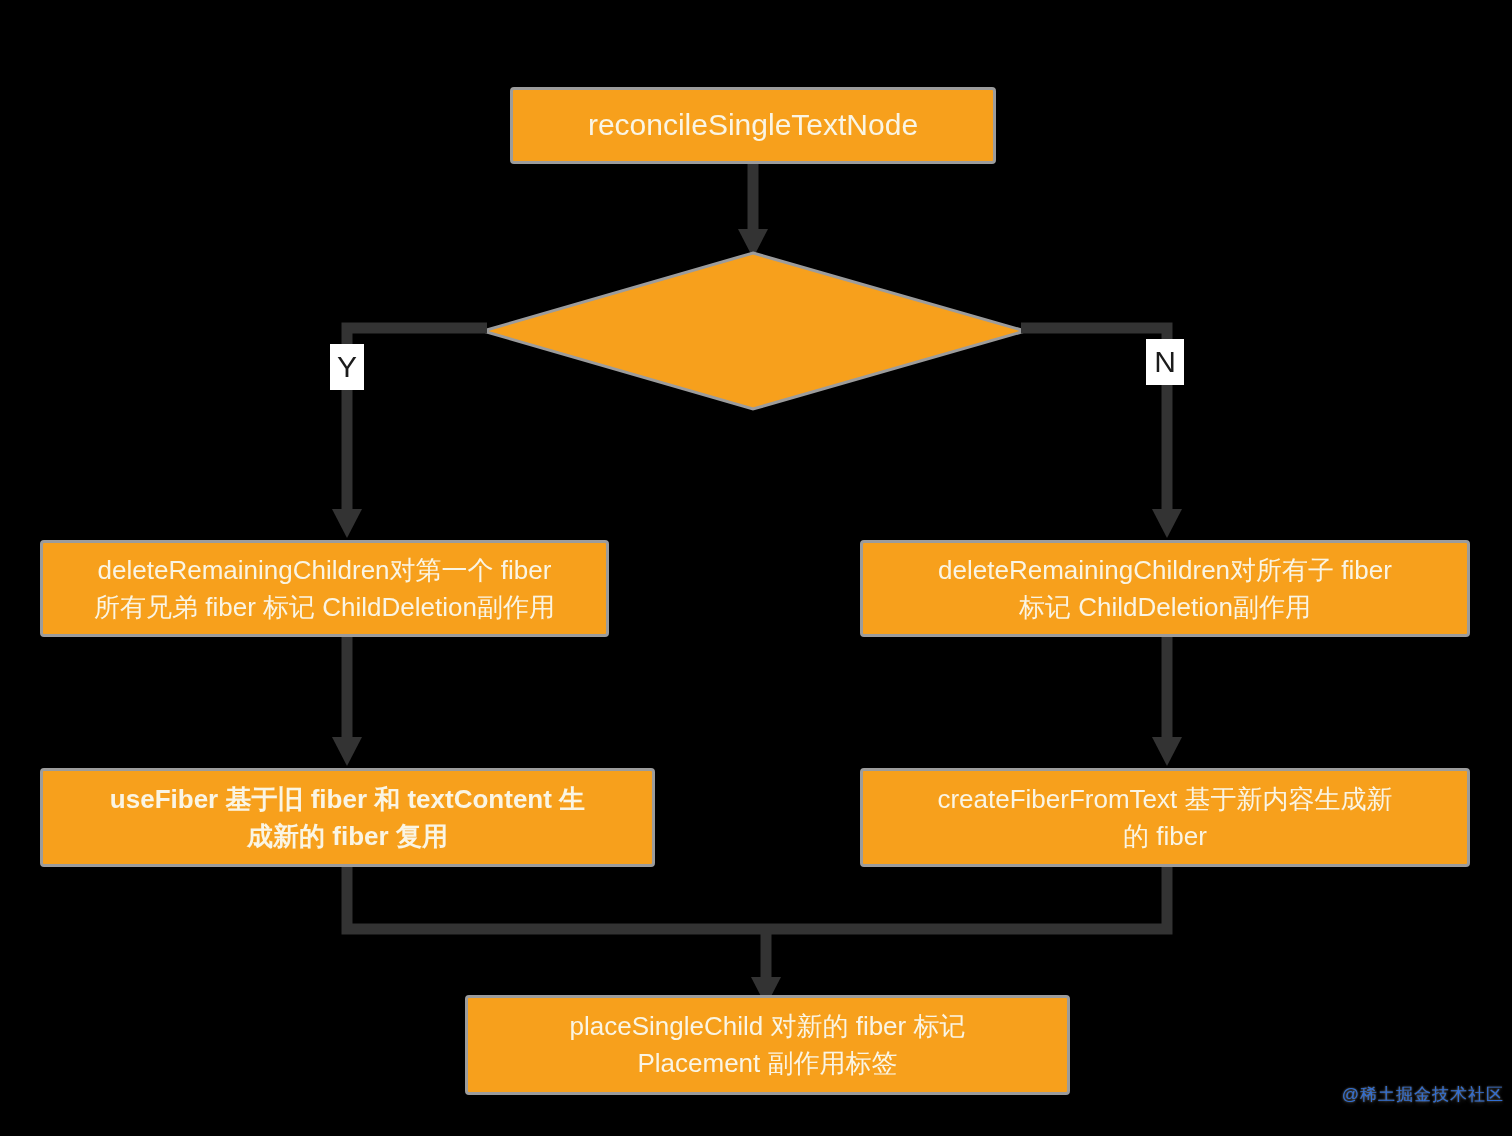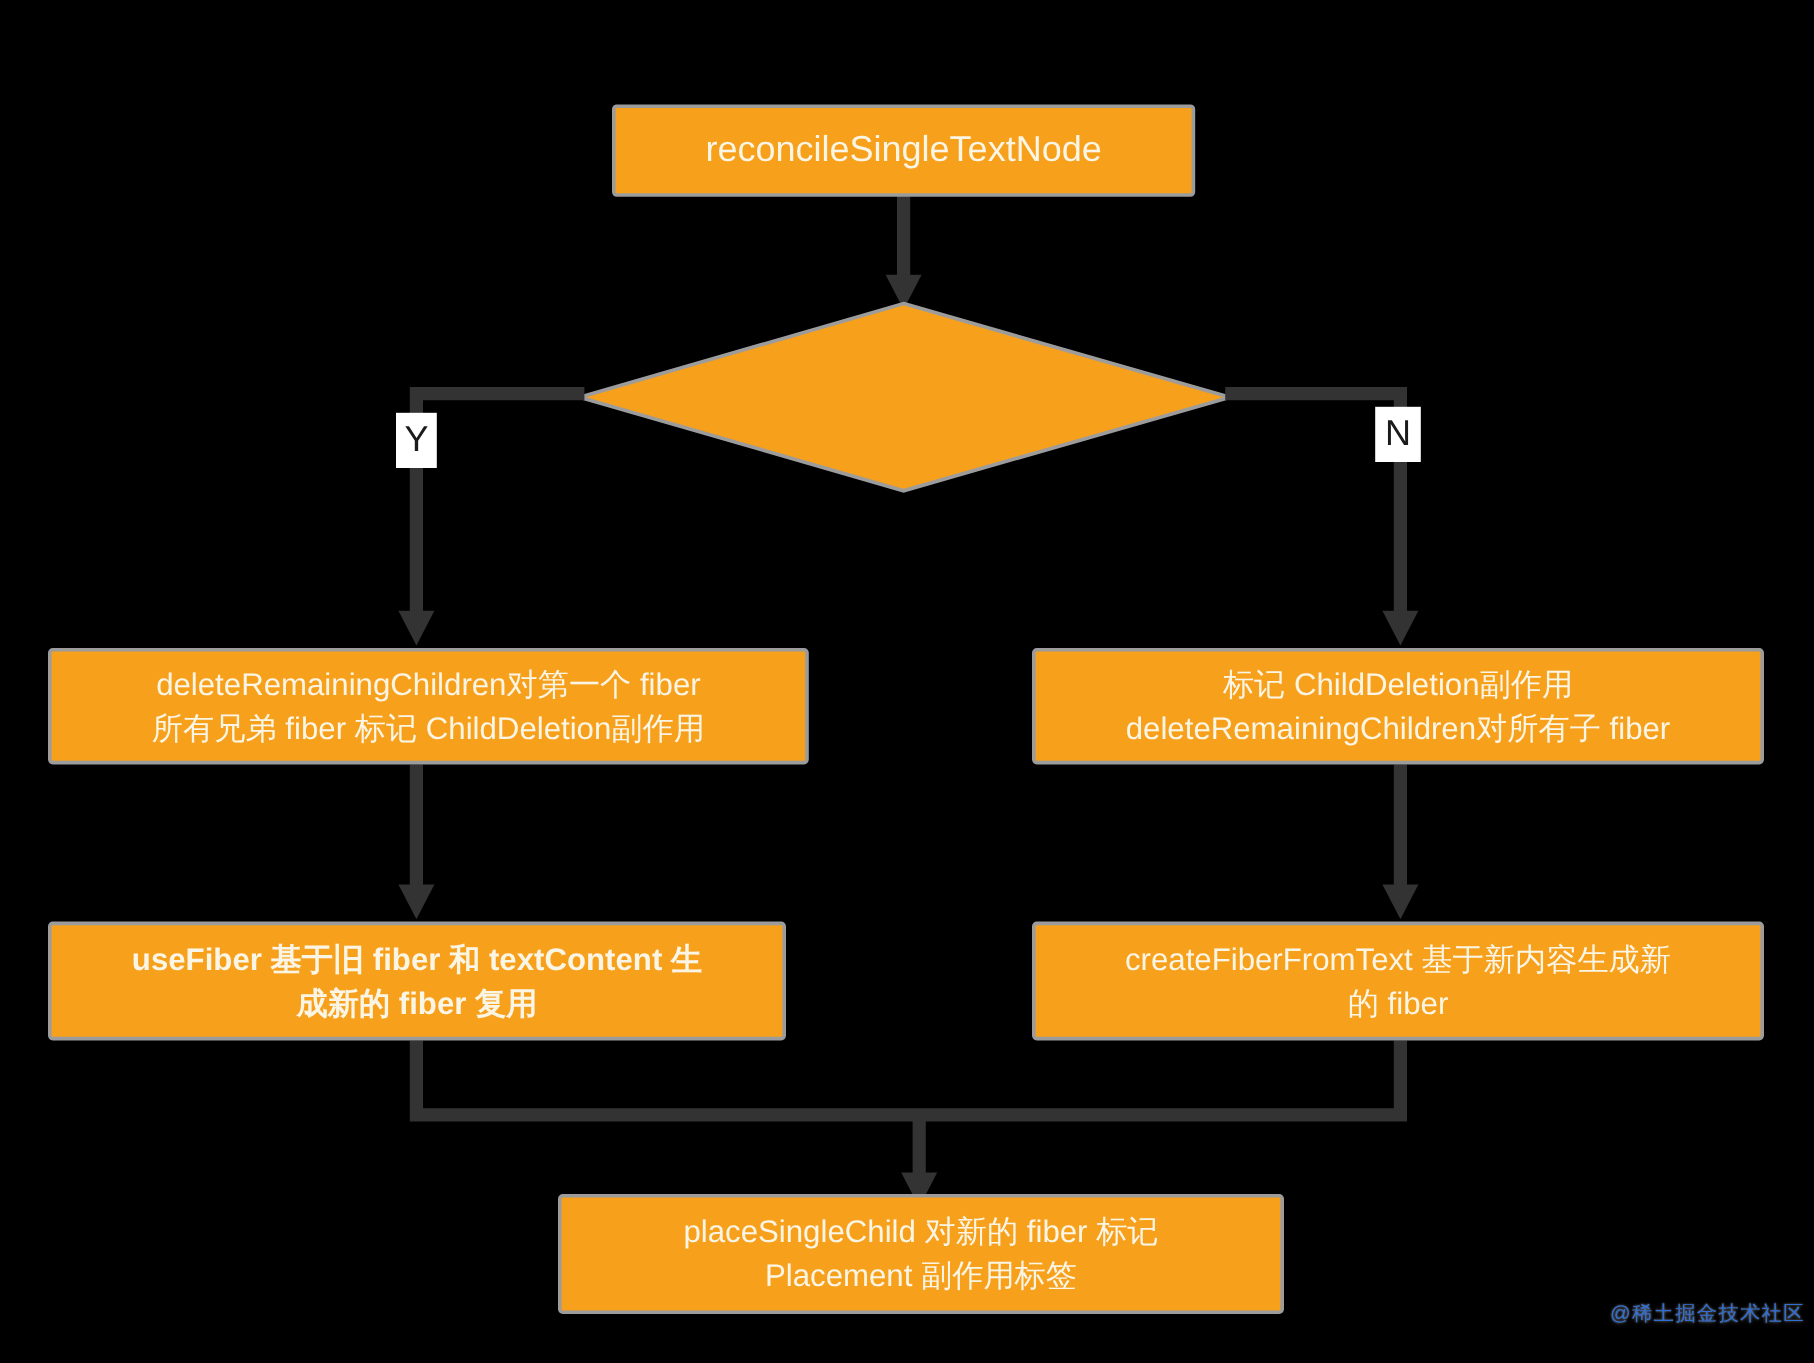--- a/index.html
+++ b/index.html
@@ -48,21 +48,21 @@
   }
   .node-title {
     left: 510px; top: 42px;
     width: 486px; height: 77px;
     font-size: 30px;
     margin-top: 45px;
   }
   .node-body {
     font-size: 26px;
   }
-  .node-yes-delete { left: 40px;  top: 540px; width: 634px; height: 97px; }
+  .node-yes-delete { left: 40px;  top: 540px; width: 569px; height: 97px; }
   .node-no-delete  { left: 860px; top: 540px; width: 610px; height: 97px; }
   .node-yes-reuse  { left: 40px;  top: 768px; width: 615px; height: 99px; font-weight: bold; }
   .node-no-create  { left: 860px; top: 768px; width: 610px; height: 99px; }
   .node-place      { left: 465px; top: 995px; width: 605px; height: 100px; }
   .decision-text {
     position: absolute;
     left: 553px; top: 288px;
     width: 400px; height: 88px;
     color: #FAF5E4;
     font-size: 27px;
@@ -135,22 +135,22 @@
   <div class="branch-label branch-label-no">
     <span>N</span>
   </div>
 
   <div class="node node-body node-yes-delete">
     <div>deleteRemainingChildren对第一个 fiber</div>
     <div>所有兄弟 fiber 标记 ChildDeletion副作用</div>
   </div>
 
   <div class="node node-body node-no-delete">
+    <div>deleteRemainingChildren对所有子 fiber</div>
     <div>标记 ChildDeletion副作用</div>
-    <div>deleteRemainingChildren对所有子 fiber</div>
   </div>
 
   <div class="node node-body node-yes-reuse">
     <div>useFiber 基于旧 fiber 和 textContent 生</div>
     <div>成新的 fiber 复用</div>
   </div>
 
   <div class="node node-body node-no-create">
     <div>createFiberFromText 基于新内容生成新</div>
     <div>的 fiber</div>

